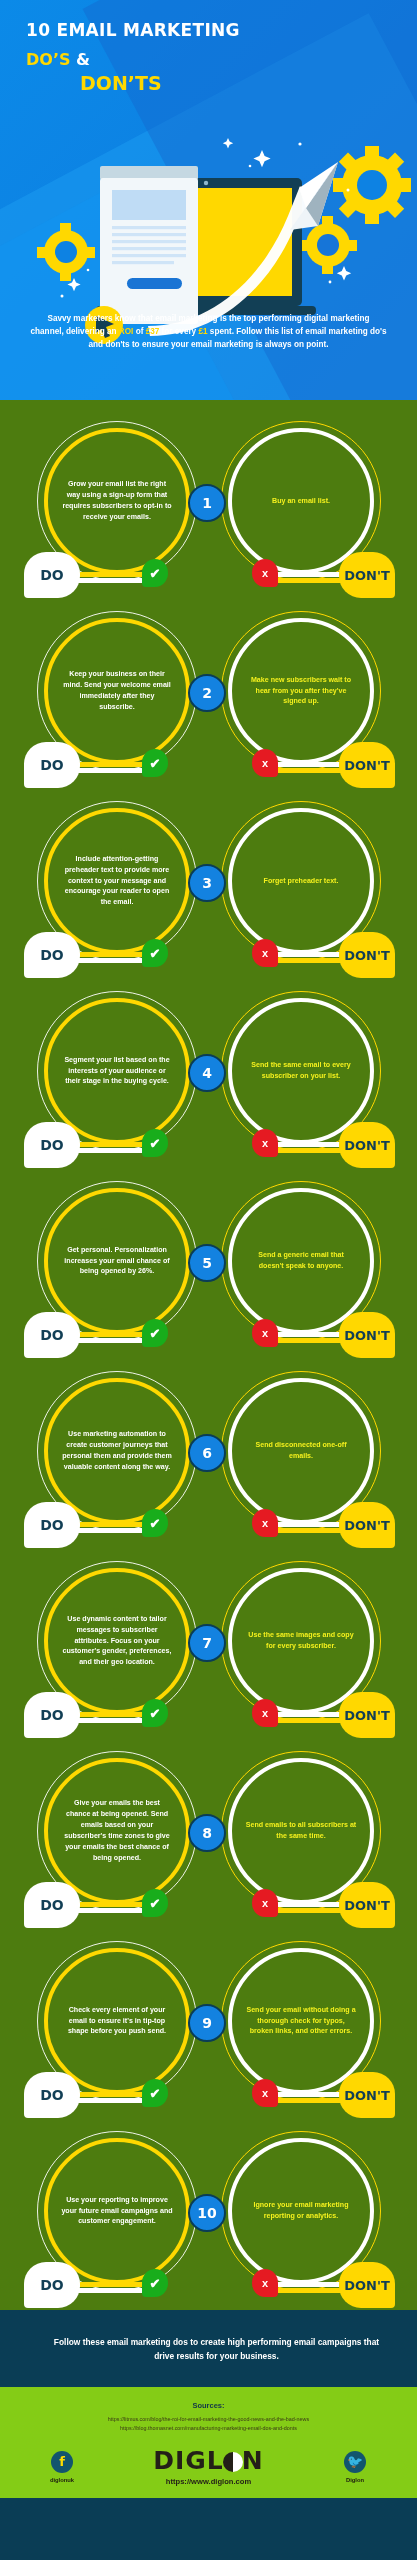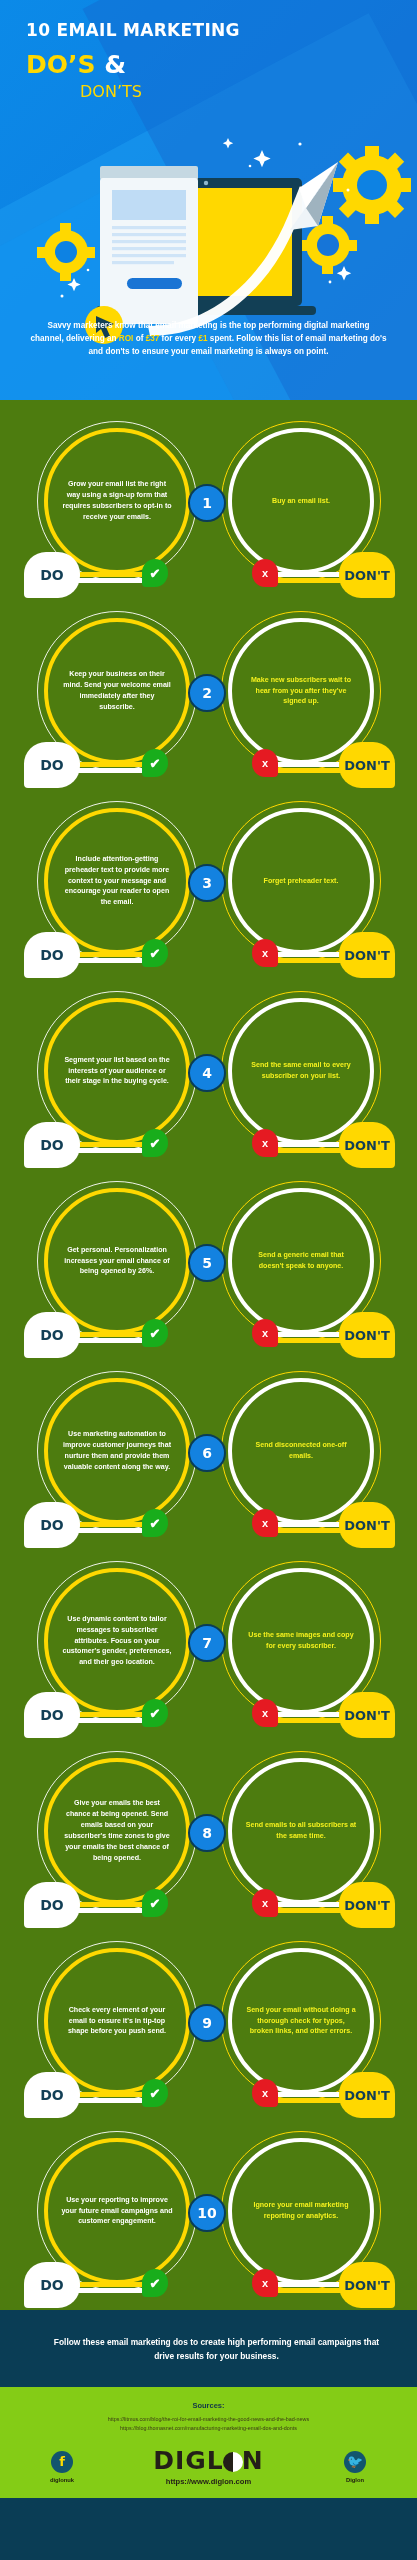--- a/index.html
+++ b/index.html
@@ -45,27 +45,27 @@
   .title-main {
     color: #ffffff;
     font-size: 17px;
     font-weight: 700;
     letter-spacing: .3px;
     line-height: 1.05;
     text-transform: uppercase;
     font-family: "DejaVu Sans", sans-serif;
   }
   .title-sub1 {
-    color: #ffd800; font-size: 25px; font-weight: 700;
+    color: #ffd800; font-size: 16px; font-weight: 700;
     text-transform: uppercase; margin-top: 10px;
     font-family: "DejaVu Sans", sans-serif;
   }
   .title-sub1 .amp { color: #ffffff; }
   .title-sub2 {
-    color: #ffd800; font-size: 16px; font-weight: 400;
+    color: #ffd800; font-size: 19px; font-weight: 700;
     text-transform: uppercase; margin-top: 3px; padding-left: 54px;
     font-family: "DejaVu Sans", sans-serif;
   }
 
   
   .hero { position: absolute; left: 0; top: 130px; width: 417px; height: 220px; z-index: 4; }
 
   
   .intro {
     position: relative; z-index: 7;
@@ -453,21 +453,21 @@
       <div class="row">
     <div class="row-inner">
       <div class="connector c1"></div>
       <div class="connector c2 white"></div>
       <div class="connector c3 white"></div>
       <div class="connector c4"></div>
 
       <div class="bubble do">
         <span class="ring-thin"></span>
         <span class="ring-thick"></span>
-        <span class="bubble-text">Use marketing automation to improve customer journeys that nurture them and provide them valuable content along the way.</span>
+        <span class="bubble-text">Use marketing automation to create customer journeys that personal them and provide them valuable content along the way.</span>
       </div>
 
       <div class="bubble dont">
         <span class="ring-thin"></span>
         <span class="ring-thick"></span>
         <span class="bubble-text">Send disconnected one-off emails.</span>
       </div>
 
       <div class="num-badge">6</div>
 

